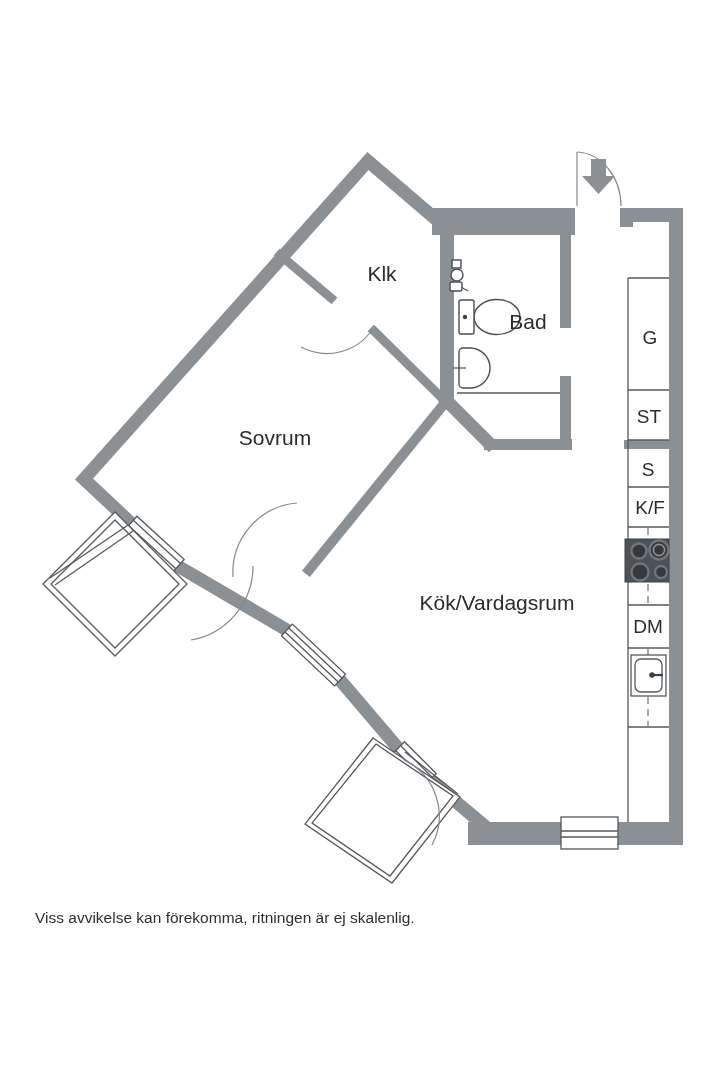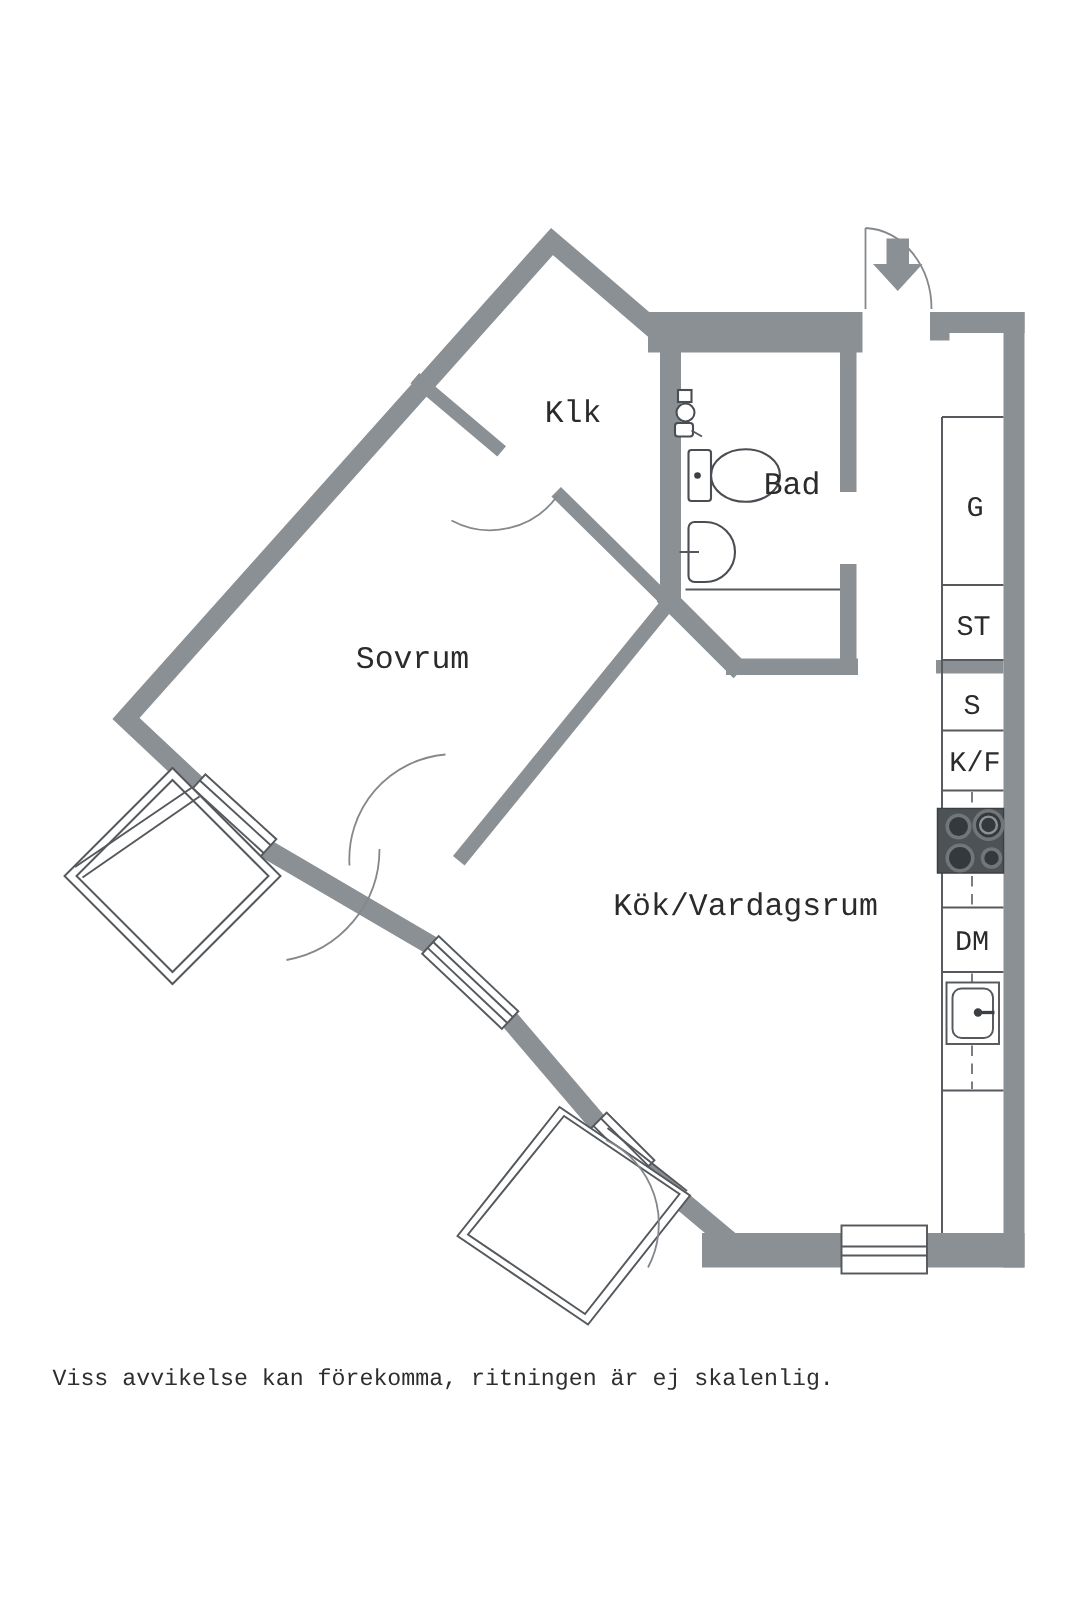--- a/index.html
+++ b/index.html
@@ -1,17 +1,17 @@
 <!DOCTYPE html>
 <html style="--wall: #8b9094; --line: #55595d; --text: #2b2b2b; --stove: #4d5256; --burner: #35393c; --burner_ring: #70767a;"><head>
 <meta charset="utf-8">
 <style>
   html,body{margin:0;padding:0;background:#fff;}
   .stage{position:relative;width:720px;height:1080px;background:#fff;overflow:hidden;
-         font-family:Liberation Mono, monospace;}
+         font-family:Liberation Sans, sans-serif;}
   svg{display:block;}
   .wall{stroke:var(--wall);fill:none;}
   .wallfill{fill:var(--wall);stroke:none;}
   .thin{stroke:var(--line);stroke-width:1.3;fill:none;}
   .thinf{stroke:var(--line);stroke-width:1.3;fill:#fff;}
   .arc{stroke:#84888c;stroke-width:1.2;fill:none;}
   .dash{stroke:#6c7074;stroke-width:1.2;fill:none;stroke-dasharray:7 5;}
   .fixture{stroke:#4a4e52;stroke-width:1.4;fill:#fff;}
   .room-label{font-size:21px;fill:var(--text);text-anchor:middle;}
   .cab-label{font-size:19px;fill:var(--text);text-anchor:middle;}

